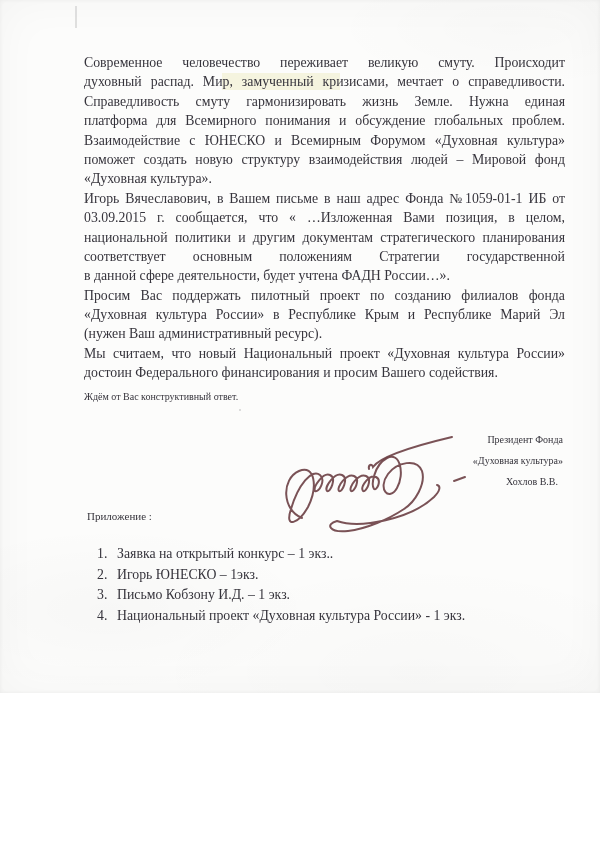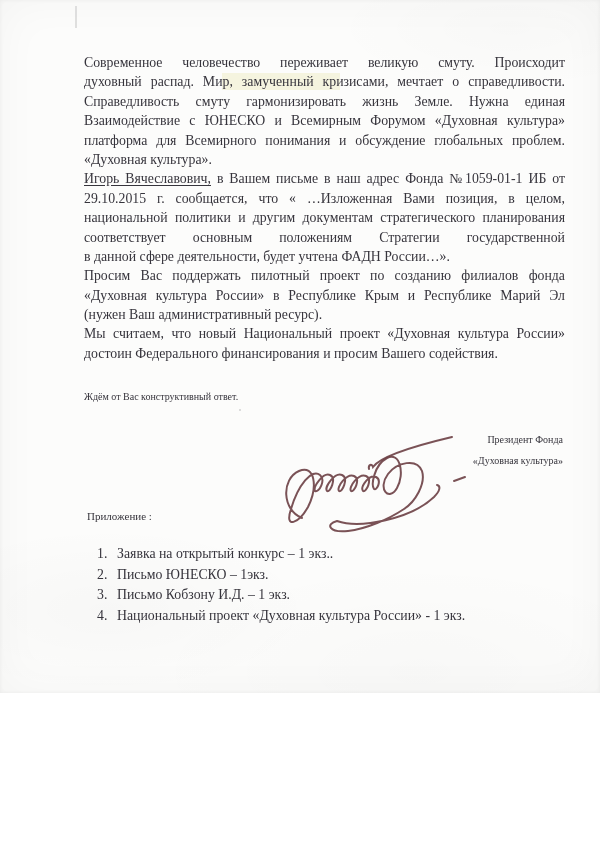--- a/index.html
+++ b/index.html
@@ -20,21 +20,21 @@
       radial-gradient(ellipse 300px 120px at 18% 88%, rgba(0,0,0,0.018), transparent 70%),
       radial-gradient(ellipse 400px 160px at 70% 97%, rgba(0,0,0,0.015), transparent 70%),
       radial-gradient(ellipse 260px 90px at 85% 4%, rgba(0,0,0,0.014), transparent 70%);
   }
   #letter-body{
     position:absolute; left:84px; top:53px; width:481px;
     font-size:13.8px; line-height:19.4px;
   }
   .ln{ text-align:justify; text-align-last:justify; height:19.4px; overflow:visible;}
   .ln.last{ text-align:justify; text-align-last:left; }
-  .und{ text-decoration:underline; text-underline-offset:2px; }
+  .und{ text-underline-offset:2px; }
   .closing{
     position:absolute; left:84px; top:387px; width:481px;
     font-size:10px; line-height:19.4px;
   }
   .signoff{
     position:absolute; top:430px; right:37px; width:260px;
     font-size:10px; line-height:20.8px; text-align:right;
   }
   .signoff .signoff-name{ padding-right:5px; }
   .signature-svg{ position:absolute; left:268px; top:424px; width:210px; height:150px; }
@@ -61,65 +61,67 @@
 
   <div class="artifact art-topline"></div>
   <div class="artifact art-highlight"></div>
   <div class="artifact art-speck"></div>
 
   <div id="letter-body">
       <div>
         <div class="ln"><span>Современное человечество переживает великую смуту. Происходит</span></div>
         <div class="ln"><span>духовный распад. Мир, замученный кризисами, мечтает о справедливости.</span></div>
         <div class="ln"><span>Справедливость смуту гармонизировать жизнь Земле. Нужна единая</span></div>
+        <div class="ln"><span>платформа для Всемирного понимания и обсуждение глобальных проблем.</span></div>
         <div class="ln"><span>Взаимодействие с ЮНЕСКО и Всемирным Форумом «Духовная культура»</span></div>
-        <div class="ln"><span>платформа для Всемирного понимания и обсуждение глобальных проблем.</span></div>
+        <div class="ln"><span>поможет создать новую структуру взаимодействия людей – Мировой фонд</span></div>
         <div class="ln last"><span>«Духовная культура».</span></div>
       </div>
       <div>
         <div class="ln"><span class="und">Игорь Вячеславович,</span><span> в Вашем письме в наш адрес Фонда №1059-01-1 ИБ от</span></div>
-        <div class="ln"><span>29.10.2015 г. сообщается, что « …Изложенная Вами позиция, в целом,</span></div>
+        <div class="ln"><span>03.09.2015 г. сообщается, что « …Изложенная Вами позиция, в целом,</span></div>
         <div class="ln"><span>национальной политики и другим документам стратегического планирования</span></div>
         <div class="ln"><span>соответствует основным положениям Стратегии государственной</span></div>
         <div class="ln last"><span>в данной сфере деятельности, будет учтена ФАДН России…».</span></div>
       </div>
       <div>
         <div class="ln"><span>Просим Вас поддержать пилотный проект по созданию филиалов фонда</span></div>
         <div class="ln"><span>«Духовная культура России» в Республике Крым и Республике Марий Эл</span></div>
         <div class="ln last"><span>(нужен Ваш административный ресурс).</span></div>
       </div>
       <div>
         <div class="ln"><span>Мы считаем, что новый Национальный проект «Духовная культура России»</span></div>
         <div class="ln last"><span>достоин  Федерального финансирования и просим Вашего содействия.</span></div>
       </div>
     </div>
 
   <div class="closing">Ждём от Вас конструктивный ответ.</div>
 
   <div class="signoff">
     <div>Президент Фонда</div>
     <div>«Духовная культура»</div>
+    <div class="signoff-name">Хохлов В.В.</div>
   </div>
 
   <svg class="signature-svg" viewBox="0 0 210 150" aria-hidden="true">
     <path d="M101,45 C100,41 104,39 105,43 C112,33 146,22 184,13"></path>
     <path d="M34,94 C14,86 13,55 31,47 C47,40 50,63 40,83 C31,99 16,106 23,85 C30,61 44,44 52,51 C58,56 51,69 47,67 C45,63 55,48 62,51 C69,54 62,69 59,67 C56,63 67,48 74,51 C81,54 74,69 71,67 C68,63 79,49 86,52 C93,55 86,69 83,67 C80,63 91,49 98,52 C105,55 98,69 95,67 C92,63 101,50 108,53 C114,56 109,67 106,65 C103,61 106,41 119,34 C132,27 137,50 129,64 C121,78 109,65 120,50 C129,38 149,34 154,47 C158,60 147,78 136,85 C121,95 98,105 80,107 C61,109 57,100 69,97 C92,105 143,95 166,73 C172,67 173,62 169,61"></path>
     <path d="M186,57 L197,53"></path>
   </svg>
 
   <div class="attach-heading">Приложение :</div>
 
   <div id="attach-list">
       <div class="att-item">
         <span class="num">1.</span>
         <span>Заявка на открытый конкурс – 1 экз..</span>
       </div>
       <div class="att-item">
         <span class="num">2.</span>
-        <span>Письмо ЮНЕСКО – 1экз.</span>
+        <span>Игорь ЮНЕСКО – 1экз.</span>
       </div>
       <div class="att-item">
         <span class="num">3.</span>
         <span>Письмо Кобзону И.Д. – 1 экз.</span>
       </div>
       <div class="att-item">
         <span class="num">4.</span>
         <span>Национальный проект «Духовная культура России» - 1 экз.</span>
       </div>
     </div>

